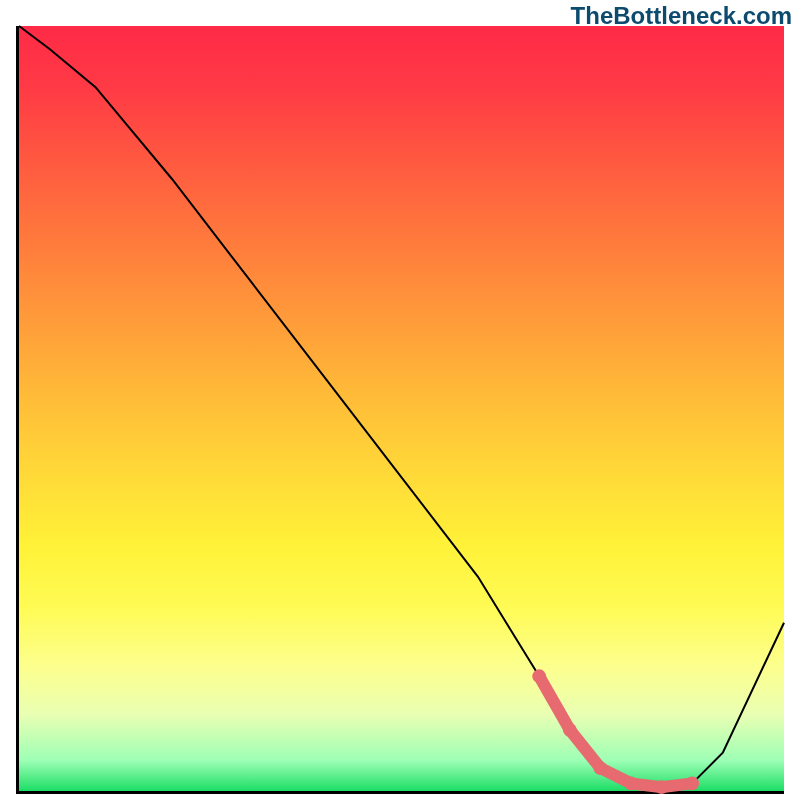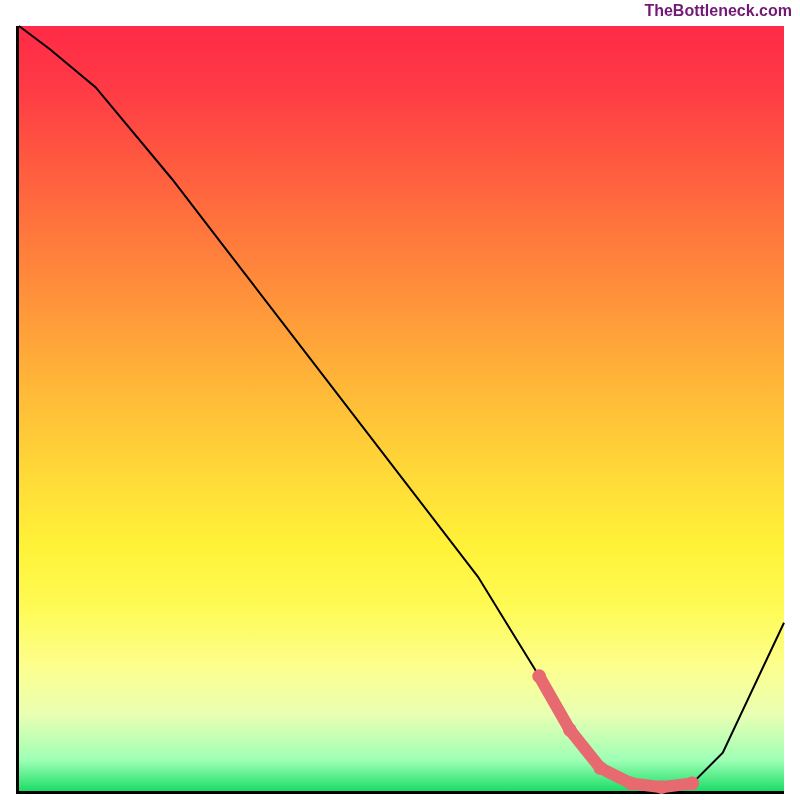--- a/index.html
+++ b/index.html
@@ -13,23 +13,23 @@
   }
   .container {
     position: relative;
     width: 800px;
     height: 800px;
   }
   .watermark {
     position: absolute;
     top: 2px;
     right: 8px;
-    font-size: 16px;
+    font-size: 24px;
     font-weight: 600;
-    color: #701a75;
+    color: #0c4a6e;
     z-index: 10;
   }
   .plot-area {
     position: absolute;
     left: 16px;
     top: 26px;
     width: 768px;
     height: 768px;
     border: 3px solid #000;
     border-top: none;

